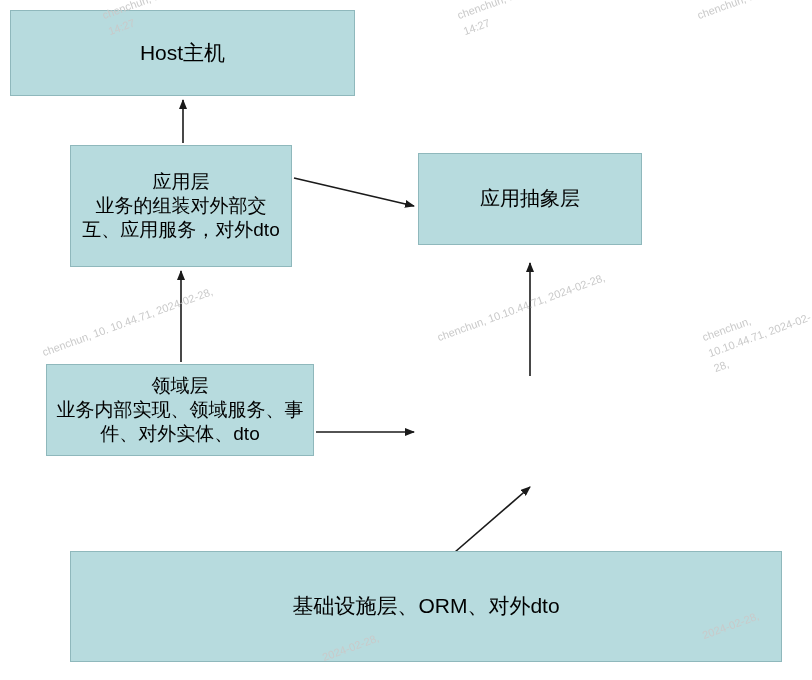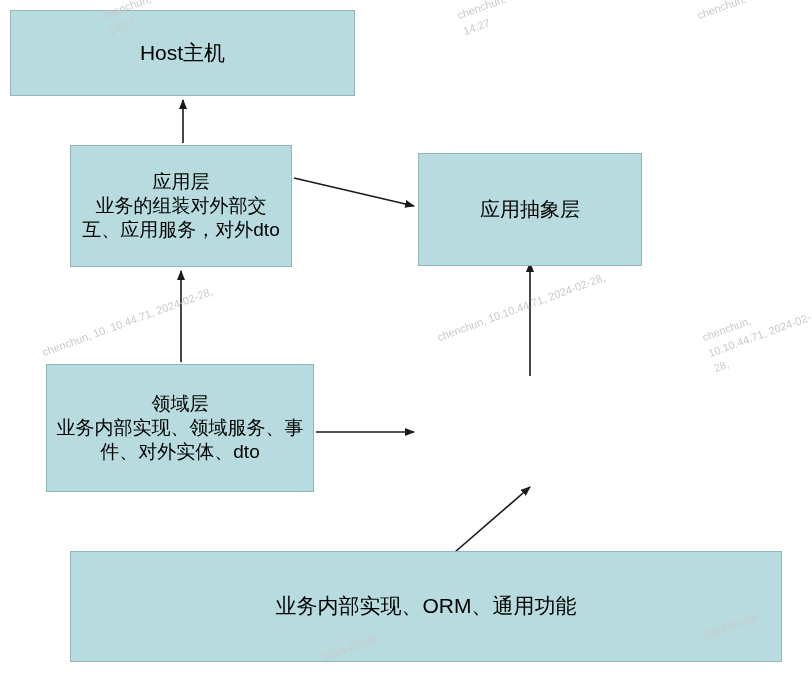--- a/index.html
+++ b/index.html
@@ -30,22 +30,22 @@
     color: #000000;
     line-height: 1.28;
     padding: 4px 8px;
   }
   .node .label {
     display: block;
     white-space: pre-line;
   }
   #node-host      { left: 10px;  top: 10px;  width: 345px; height: 86px;  font-size: 21px; }
   #node-app       { left: 70px;  top: 145px; width: 222px; height: 122px; font-size: 19px; }
-  #node-appabs    { left: 418px; top: 153px; width: 224px; height: 113px; font-size: 20px; }
-  #node-domain    { left: 46px;  top: 364px; width: 268px; height: 128px; font-size: 19px; }
+  #node-appabs    { left: 418px; top: 153px; width: 224px; height: 92px; font-size: 20px; }
+  #node-domain    { left: 46px;  top: 364px; width: 268px; height: 92px; font-size: 19px; }
   #node-shared    { left: 418px; top: 378px; width: 224px; height: 105px; font-size: 20px; }
   #node-infra     { left: 70px;  top: 551px; width: 712px; height: 111px; font-size: 21px; }
 
   #arrows {
     position: absolute;
     left: 0; top: 0;
     width: 812px;
     height: 680px;
     pointer-events: none;
   }
@@ -102,21 +102,21 @@
     <span class="label">应用抽象层</span>
   </div>
 
   <div class="node" id="node-domain">
     <span class="label">领域层
 业务内部实现、领域服务、事件、对外实体、dto</span>
   </div>
 
 
   <div class="node" id="node-infra">
-    <span class="label">业务内部实现、ORM、通用功能</span>
+    <span class="label">基础设施层、ORM、对外dto</span>
   </div>
 
   <div class="wm" id="wm0">chenchun, 10.10
 14:27</div>
   <div class="wm" id="wm1">chenchun, 10.10.44.71,
 14:27</div>
   <div class="wm" id="wm2">chenchun, 10.1</div>
   <div class="wm" id="wm3">chenchun, 10. 10.44.71, 2024-02-28,</div>
   <div class="wm" id="wm4">chenchun, 10.10.44.71, 2024-02-28,</div>
   <div class="wm" id="wm5">chenchun, 10.10.44.71, 2024-02-28,</div>

